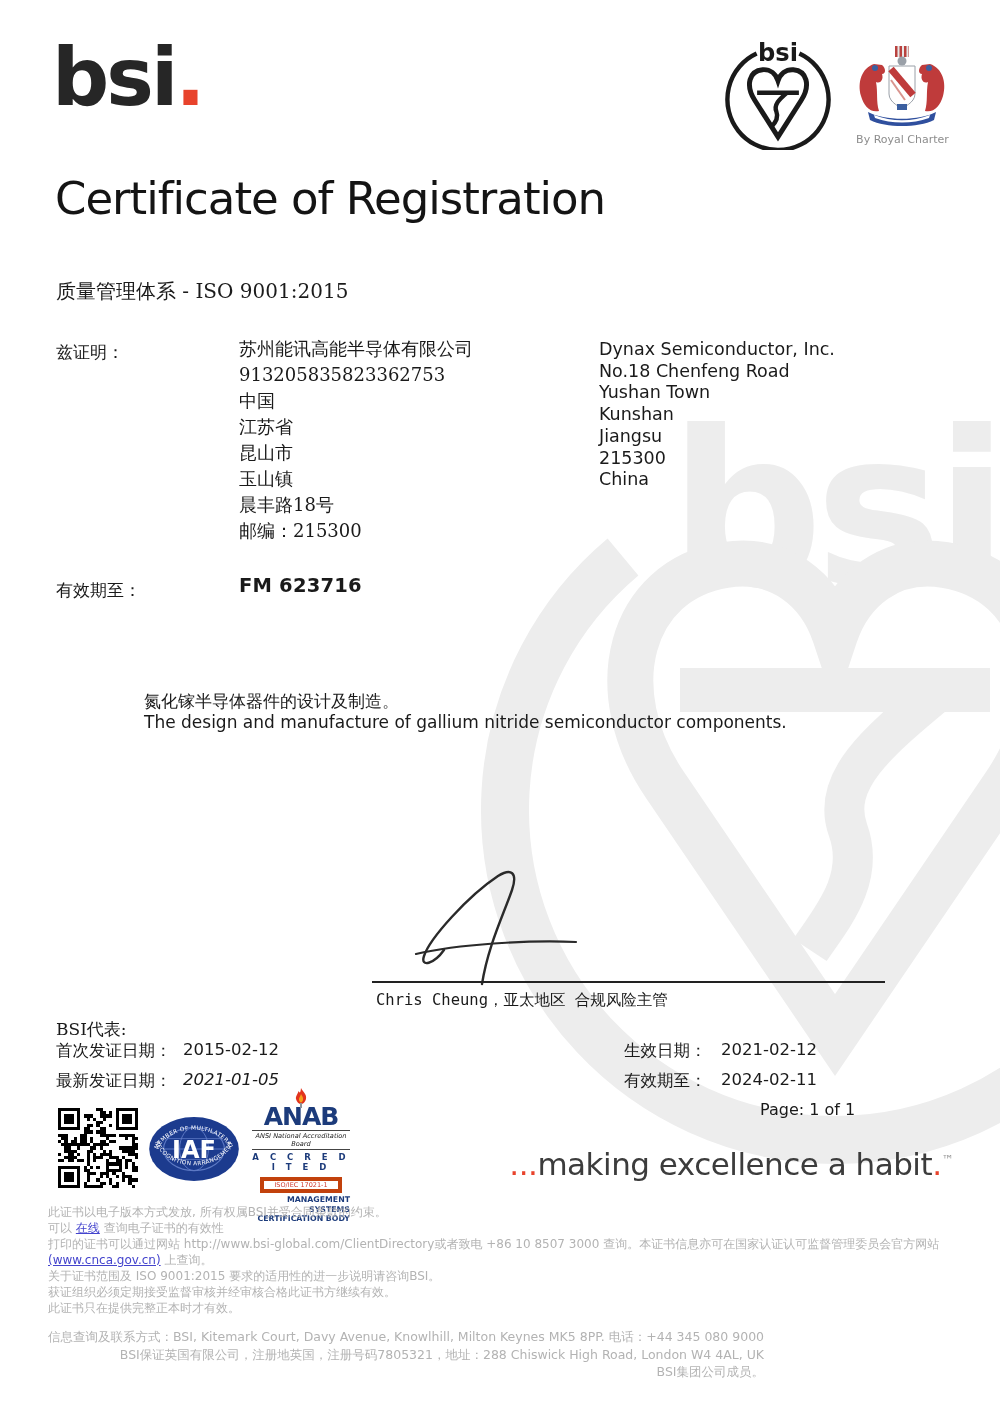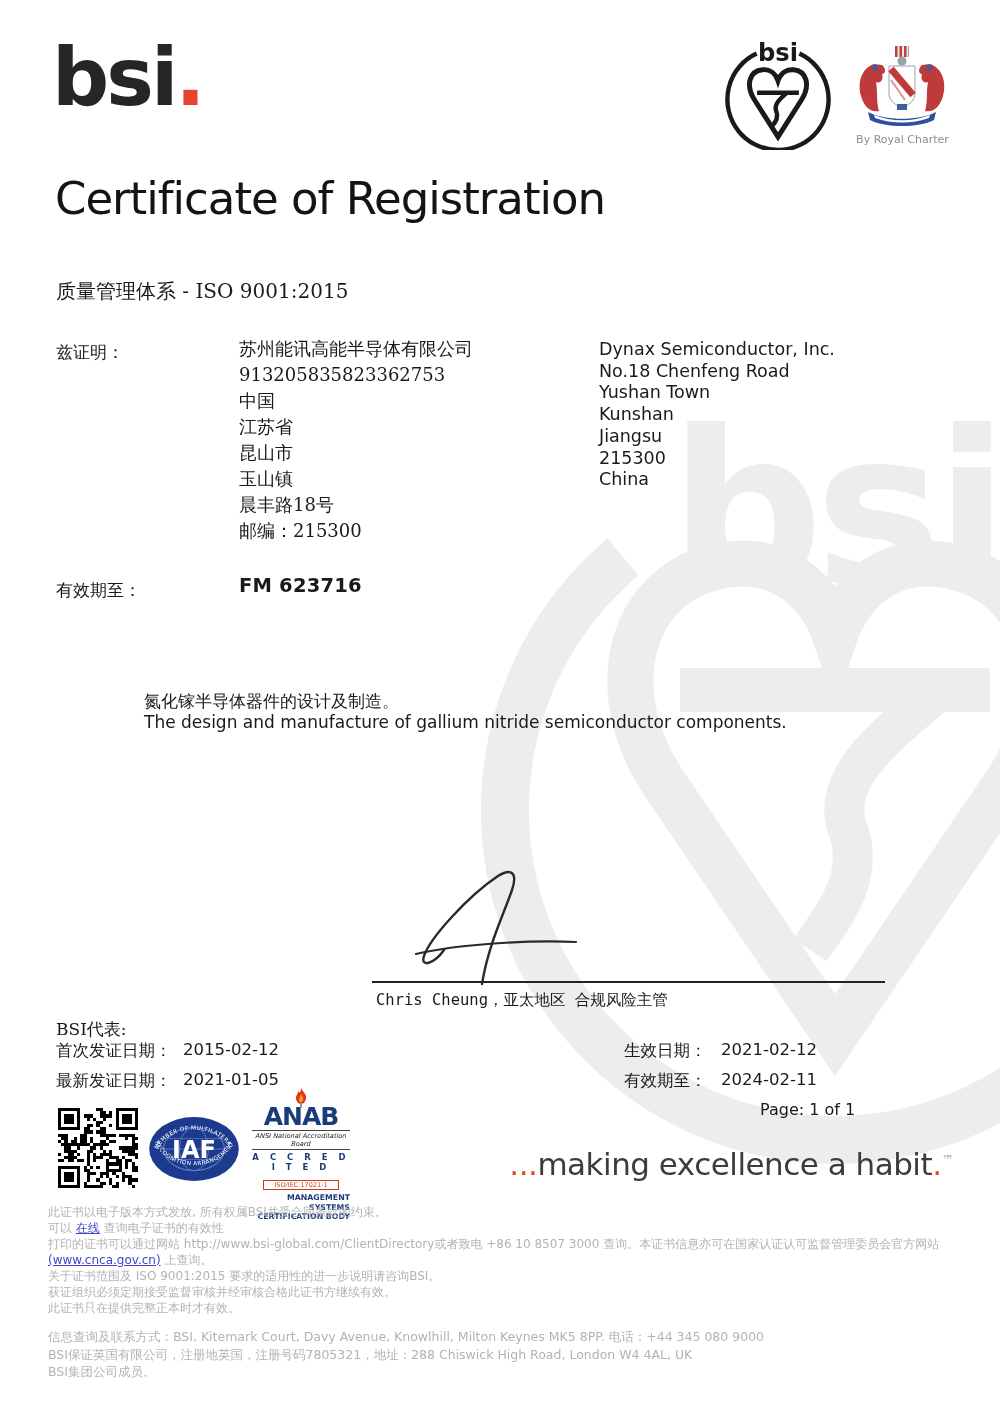--- a/index.html
+++ b/index.html
@@ -35,44 +35,44 @@
   
   .rep-label{left:56px;top:970px;font-size:17px;margin-top:48px;}
   .sig-svg{left:408px;top:866px;}
   .sig-line{left:372px;top:981px;width:513px;border-top:2px solid #222;height:0;}
   .signer{left:376px;top:990px;font-size:15.5px;}
 
   
   .d-label{font-size:16.5px;}
   .d-value{font-size:16.5px;font-family:"DejaVu Sans","Liberation Sans",sans-serif;}
   .r1l{left:56px;top:1040px;} .r1v{left:183px;top:1040px;}
-  .r2l{left:56px;top:1070px;} .r2v{left:183px;top:1070px;}
+  .r2l{left:56px;top:1070px;} .r2v{left:183px;top:1070px;font-style:italic;}
   .r3l{left:624px;top:1040px;} .r3v{left:721px;top:1040px;}
   .r4l{left:624px;top:1070px;} .r4v{left:721px;top:1070px;}
   .page-num{left:760px;top:1100px;font-size:16px;}
 
   
   .qr{left:58px;top:1108px;}
   .iaf{left:146px;top:1112px;}
   .anab{left:252px;top:1104px;width:98px;text-align:center;}
   .anab-name{font-size:25px;font-weight:bold;color:#1c3b7b;letter-spacing:-1px;line-height:1;position:relative;}
   .anab-flame{position:absolute;left:41px;top:-16px;}
   .anab-board{font-size:6.6px;font-style:italic;font-weight:normal;color:#1a1a1a;border-top:1px solid #444;border-bottom:1px solid #444;padding:1px 0;margin-top:1px;}
   .anab-accredited{font-size:8.5px;color:#1c3b7b;letter-spacing:4px;font-weight:bold;margin-top:2px;}
-  .anab-standard{font-size:6.5px;color:#cf3a30;border:1px solid #c2410c;display:inline-block;padding:0 10px;margin-top:2px;}
+  .anab-standard{font-size:6.5px;color:#cf3a30;border:4px solid #c2410c;display:inline-block;padding:0 10px;margin-top:2px;}
   .anab-ms{font-size:7.8px;font-weight:bold;color:#1c3b7b;margin-top:2px;line-height:1.25;text-align:right;}
 
   
   .tagline{right:47px;top:1146px;font-size:31px;color:#3c3c3c;letter-spacing:-0.5px;}
   .tagline .red{color:#e8432c;}
   .tagline sup{font-size:12px;color:#9a9a9a;}
 
   
   .footnotes{left:48px;top:1204px;font-size:12px;line-height:16px;color:#b3b3b3;}
-  .footer-info{left:48px;top:1328px;font-size:12.5px;line-height:17.5px;color:#b3b3b3;}
+  .footer-info{left:48px;top:1328px;font-size:12.5px;line-height:17.5px;color:#b3b3b3;text-align:right;}
   a.link{color:#4444cd;text-decoration:underline;cursor:pointer;}
 
   .watermark{left:480px;top:380px;pointer-events:none;}
 </style>
 </head>
 <body>
 
 <div id="page">
 
   <svg class="abs watermark" width="640" height="860" viewBox="0 0 640 860">

